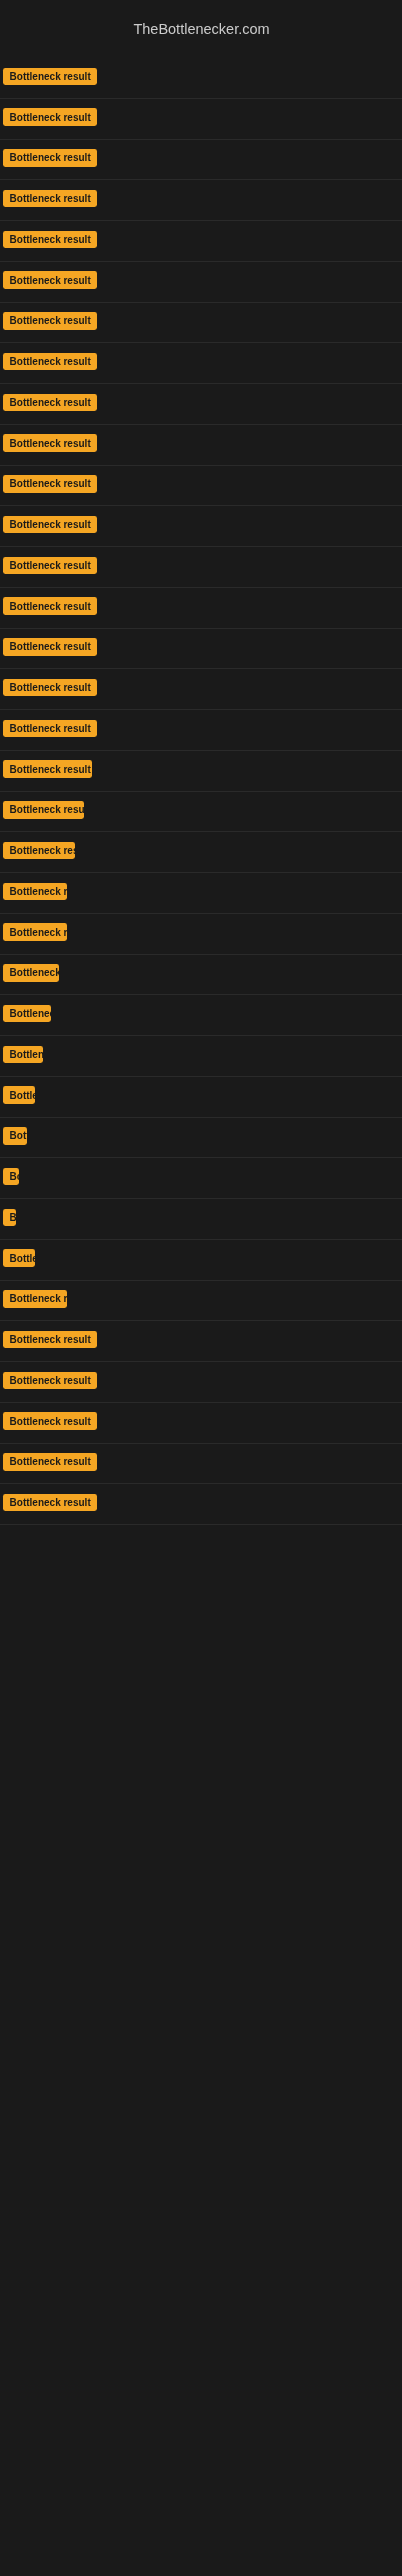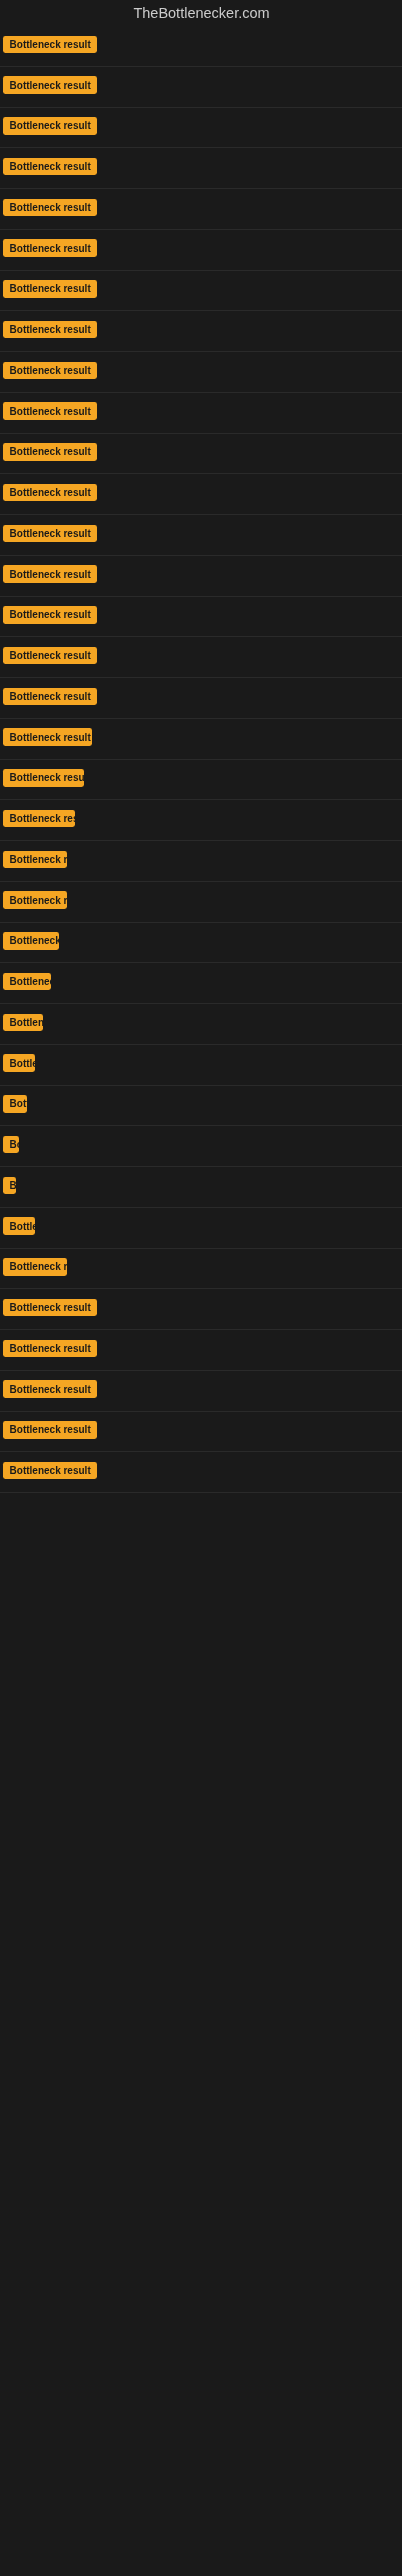--- a/index.html
+++ b/index.html
@@ -13,21 +13,21 @@
       width: 403px;
       min-height: 2576px;
       font-family: Arial, sans-serif;
       position: relative;
     }
 
     .site-title {
       text-align: center;
       color: #cccccc;
       font-size: 14.5px;
-      padding: 5px 0;
+      padding: 21px 0;
       font-weight: normal;
     }
 
     .bottleneck-badge {
       display: inline-block;
       background-color: #f5a623;
       color: #1a1a1a;
       font-size: 10px;
       font-weight: bold;
       padding: 3.2px 6.4px;

